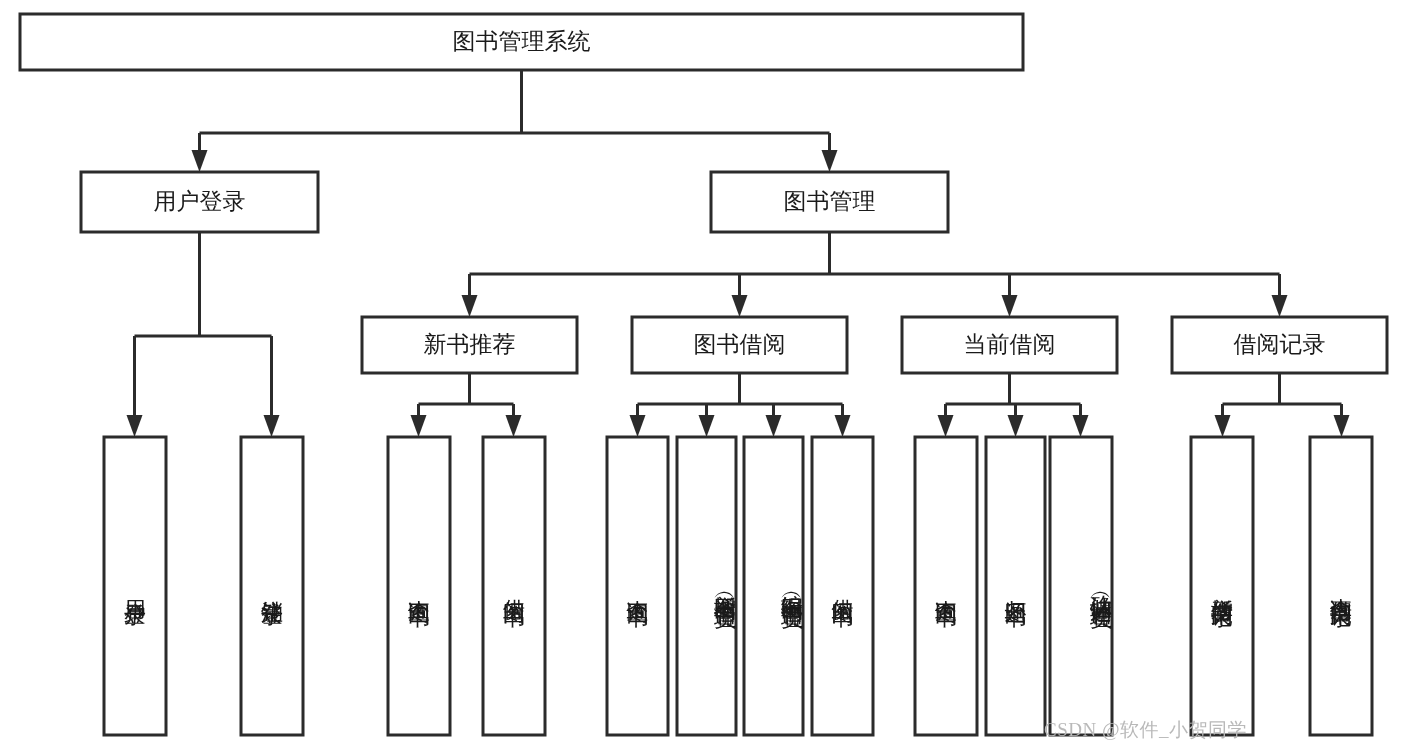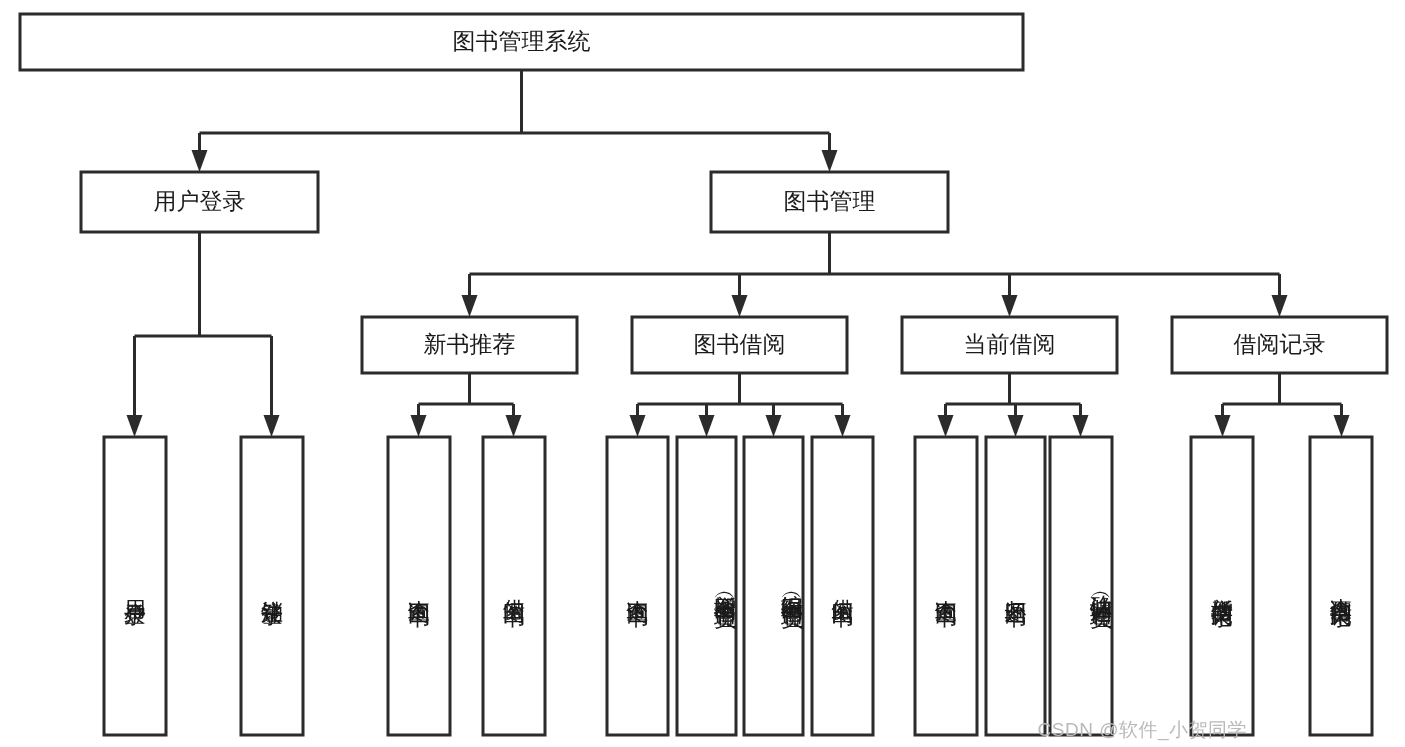--- a/index.html
+++ b/index.html
@@ -57,21 +57,21 @@
     letter-spacing: 2px;
     line-height: 1;
     text-align: center;
     white-space: nowrap;
     pointer-events: none;
   }
   .watermark {
     position: absolute;
     right: 8px;
     bottom: 4px;
-    font-family: Liberation Sans, sans-serif;
+    font-family: Liberation Serif, serif;
     font-size: 19px;
     color: #b9b9b9;
     white-space: nowrap;
     letter-spacing: 0.5px;
   }
 </style>
 </head>
 <body>
 
 <div id="diagram-root">

